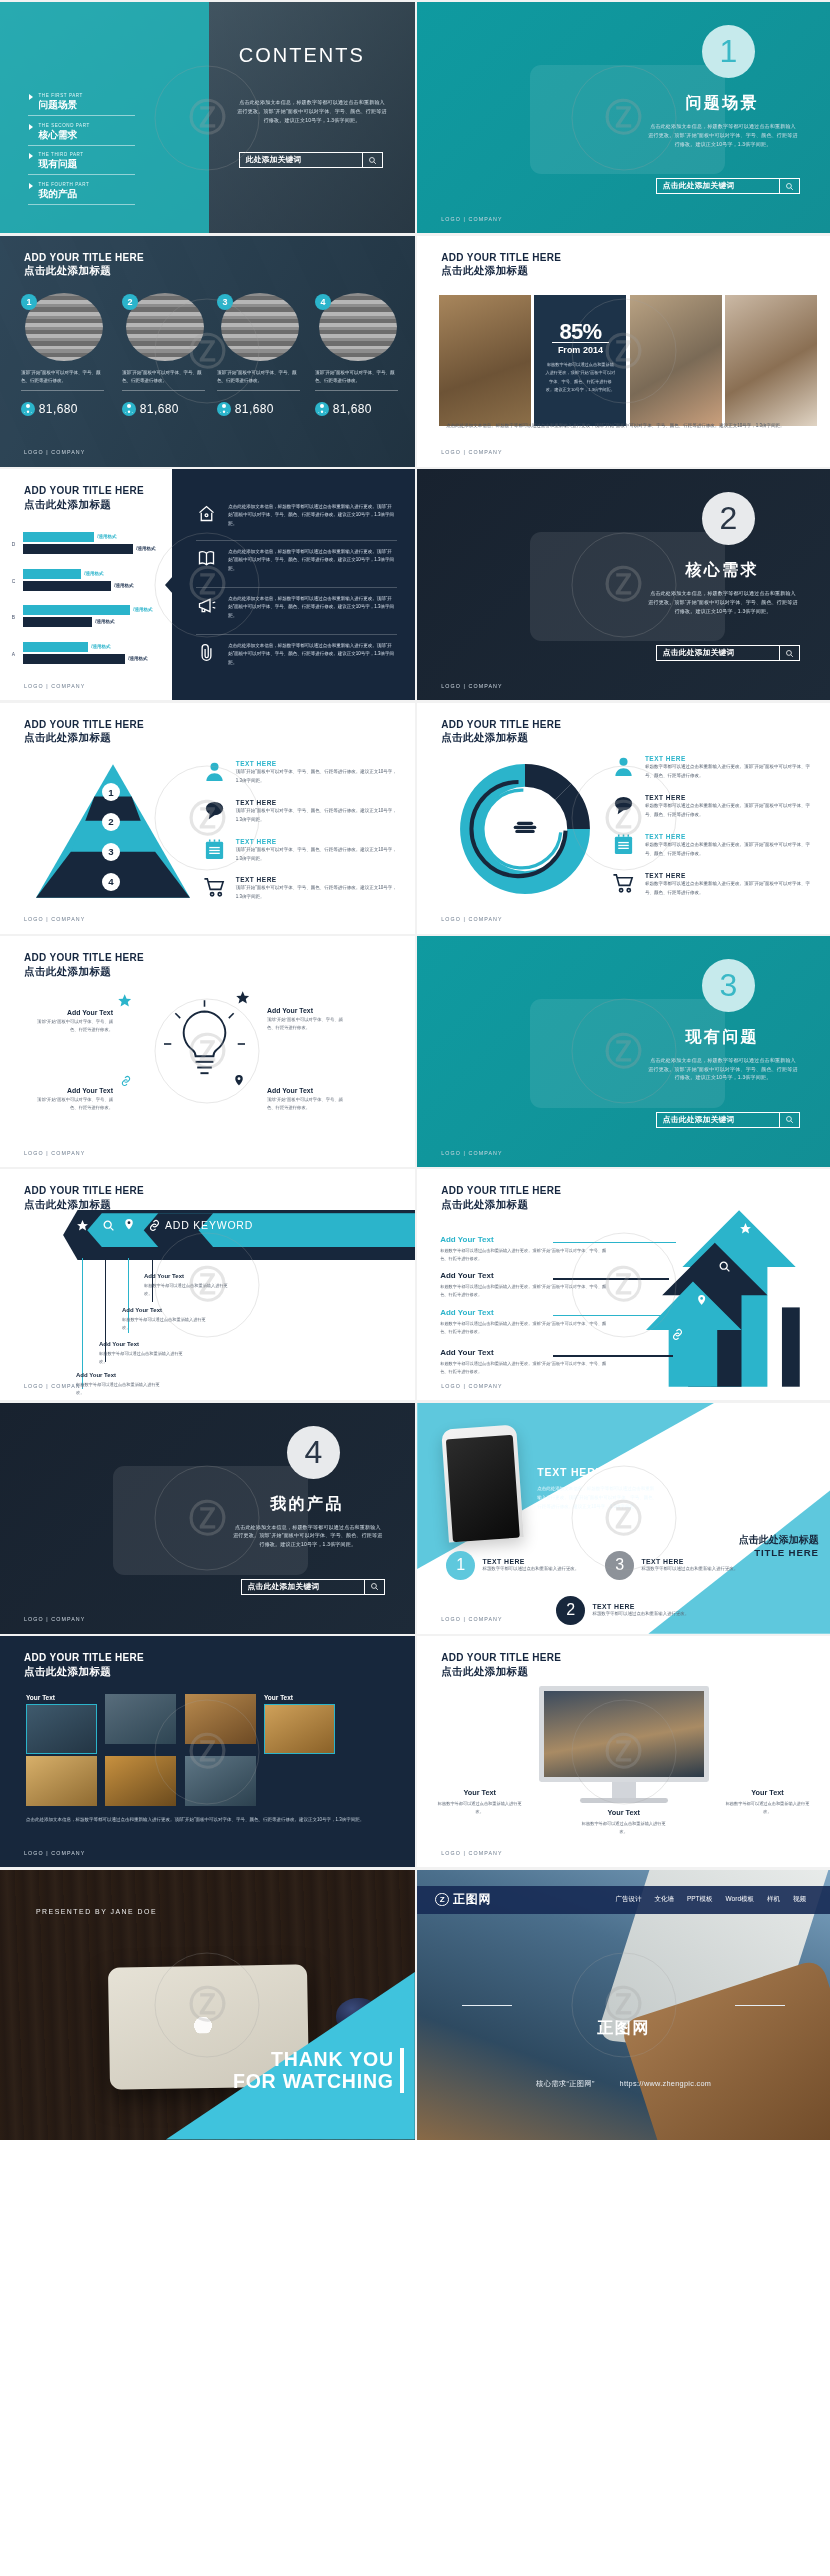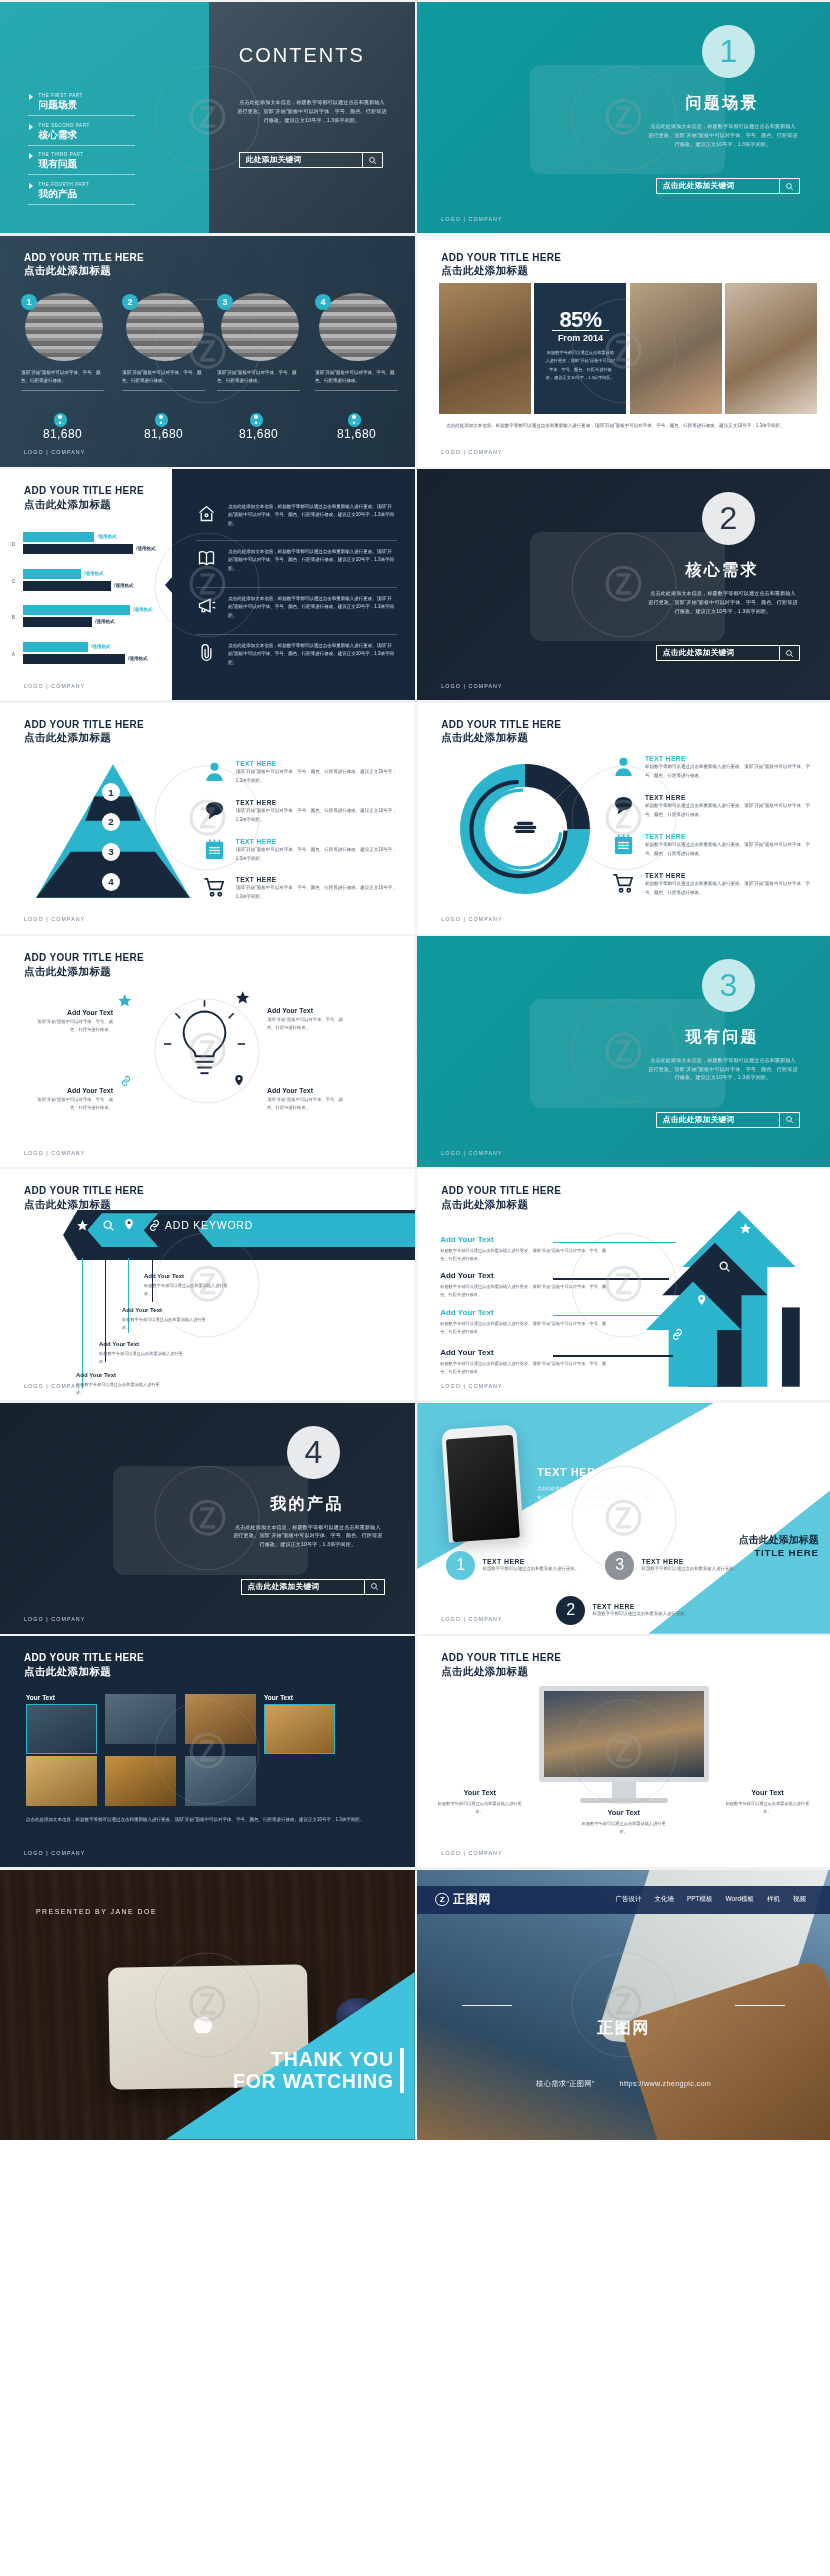--- a/index.html
+++ b/index.html
@@ -144,30 +144,30 @@
      width:78px;height:68px;border-radius:50%; margin-left:4px;
      background:repeating-linear-gradient(180deg,#8d8d8d 0 3.2px,#6d6d6d 3.2px 7.3px, #b5b5b5 7.3px 11.3px);
   }
   .c4item .bdg{
      position:absolute; left:0; top:1.6px; width:16px;height:16px;border-radius:50%;
      background:#2bb4cb; color:#fff; font-size:9px; font-weight:700;
      display:flex;align-items:center;justify-content:center;
   }
   .c4item .cap{ font-size:4.5px; line-height:1.8; color:#dce6ee; margin-top:8px; padding-bottom:4.9px;
      border-bottom:0.8px solid rgba(255,255,255,.35); }
-  .c4item .stat{ display:flex; align-items:center; margin-top:22px;flex-direction:column; }
+  .c4item .stat{ display:flex; align-items:center; margin-top:11px; }
   .c4item .av{ width:13.8px;height:13.8px;border-radius:50%;background:#2bb4cb;margin-right:4px;
      position:relative;}
   .c4item .av::after{ content:""; position:absolute; left:50%; top:2.4px; transform:translateX(-50%);
      width:4px;height:4px;border-radius:50%;background:#fff;
      box-shadow:0 5.7px 0 -0.8px #fff, -3.2px 6.5px 0 -1.6px #fff, 3.2px 6.5px 0 -1.6px #fff;}
   .c4item .num{ color:#fff; font-size:12px; font-weight:300; letter-spacing:0.4px; }
 
   
-  .g85 .imgs{ position:absolute; left:22px; top:47px; display:flex; gap:3.2px; }
+  .g85 .imgs{ position:absolute; left:22px; top:59px; display:flex; gap:3.2px; }
   .g85 .im{ width:92px; height:131px; }
   .im.i1{ background:linear-gradient(160deg,#a8865c,#6d5336 60%,#8c6f49); }
   .im.i2{ background:#1d3349; position:relative; }
   .im.i3{ background:linear-gradient(150deg,#b9a283,#7a6a56 55%,#caa07d); }
   .im.i4{ background:linear-gradient(150deg,#cbb9a5,#8a6f53 55%,#e0d4c4); }
   .g85 .pct{ position:absolute; top:24px; width:100%; text-align:center; color:#fff;
      font-size:22px; font-weight:700; letter-spacing:-0.8px;}
   .g85 .from{ position:absolute; top:50px; width:100%; text-align:center; color:#fff;
      font-size:9px; font-weight:700;}
   .g85 .rule{ position:absolute; top:47px; left:18px; width:57px; height:0.8px; background:#fff;}

